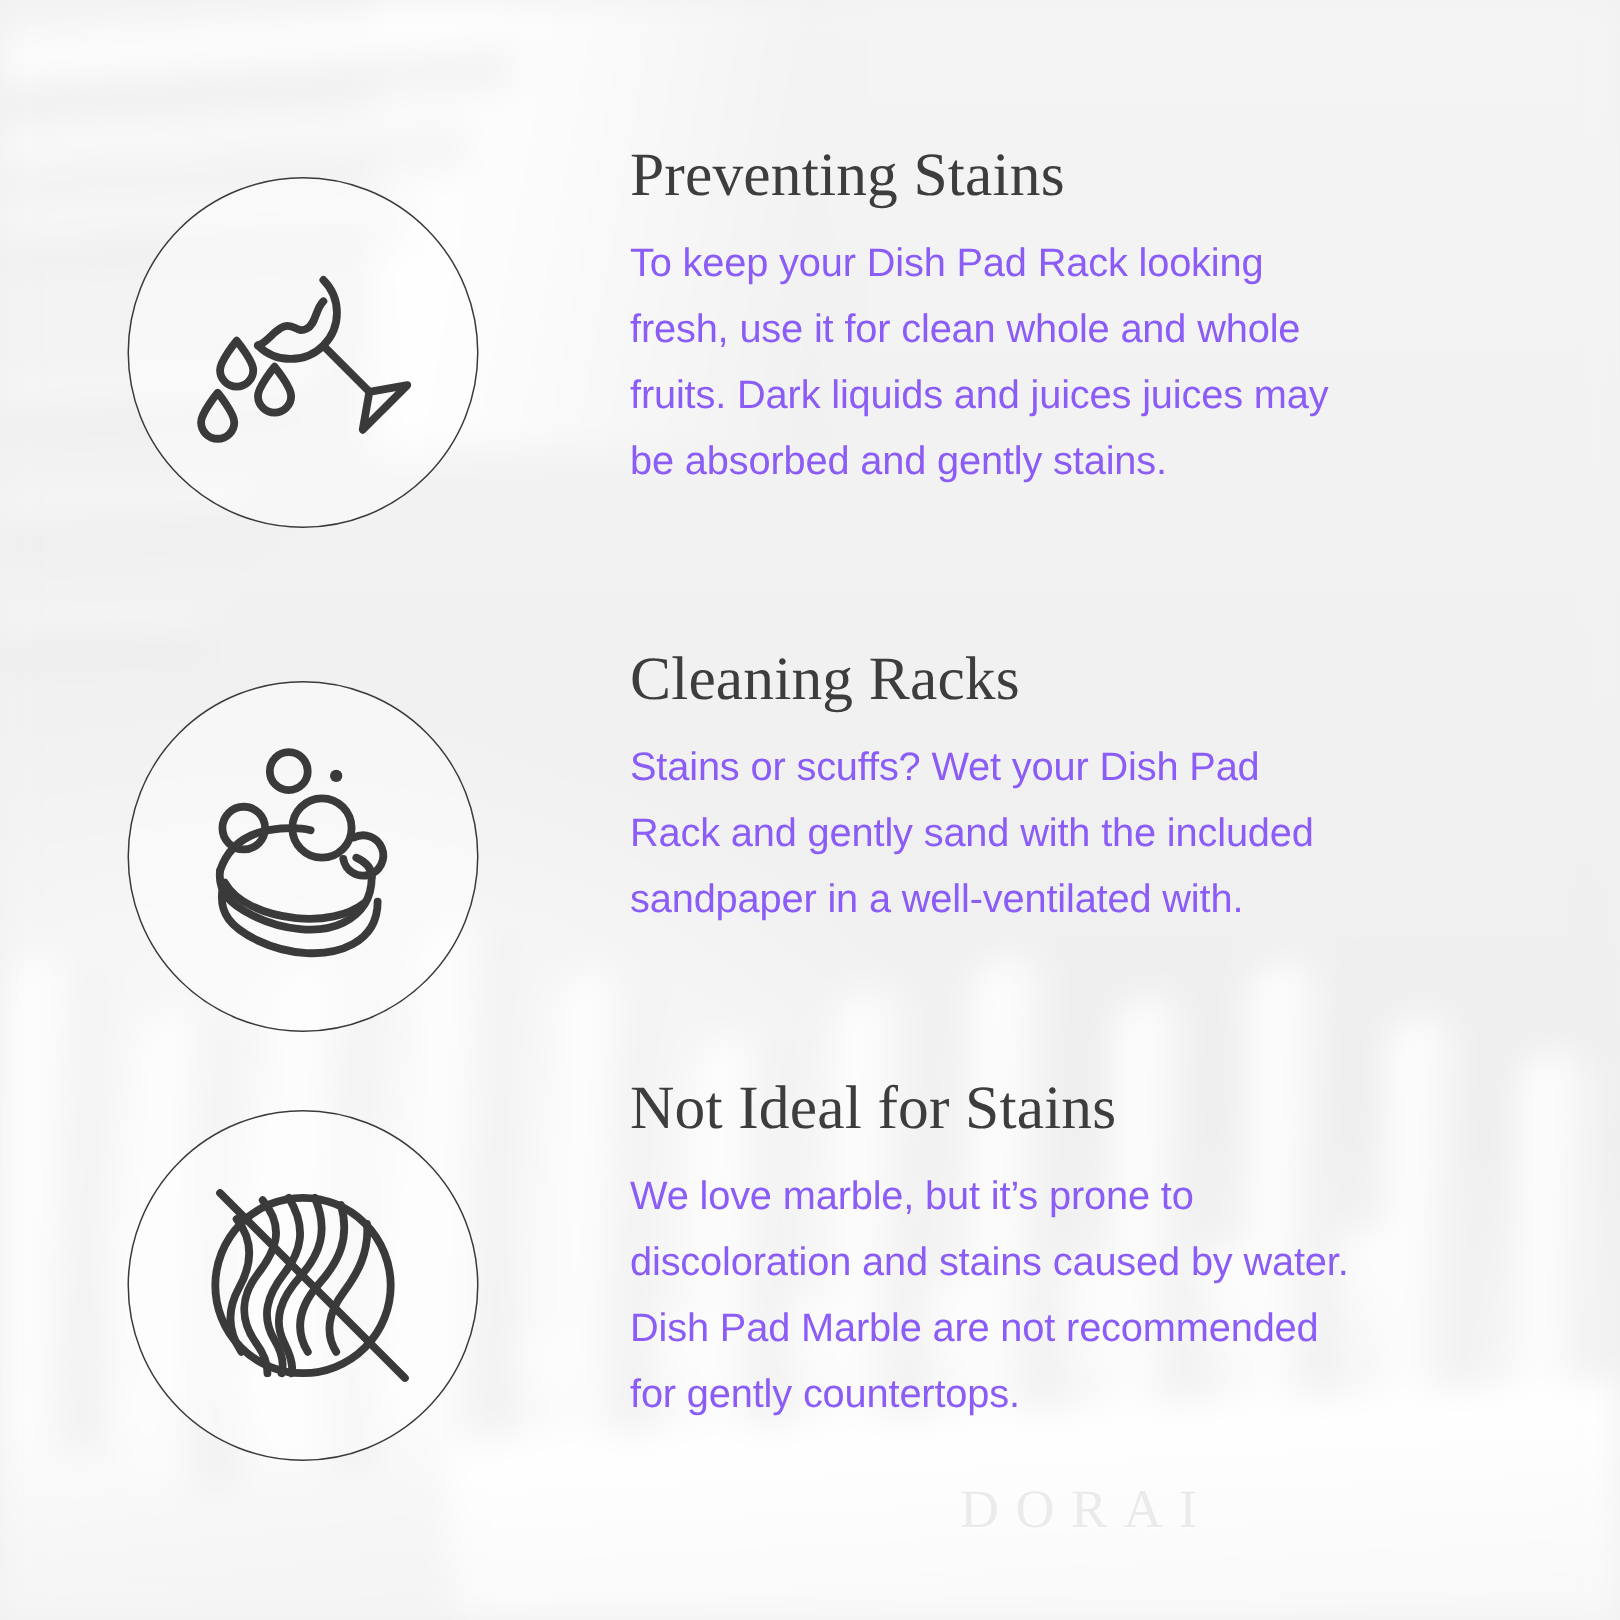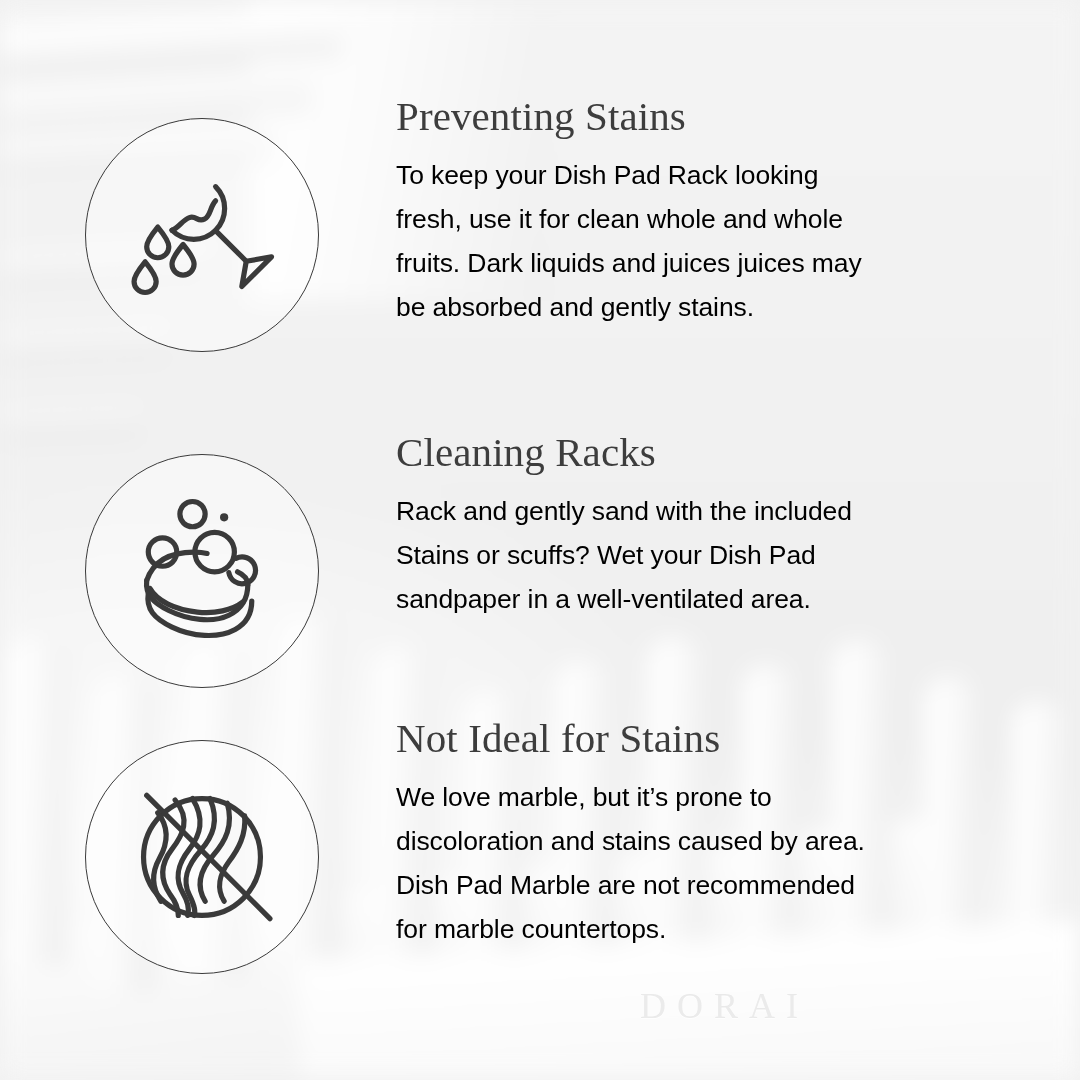--- a/index.html
+++ b/index.html
@@ -137,38 +137,38 @@
     stroke-linejoin: round;
     vector-effect: non-scaling-stroke;
   }
   .icon-badge svg .dot {
     fill: #3a3a3a;
     stroke: none;
   }
 
   .text-col {
     position: absolute;
-    left: 396px;
+    left: 420px;
     width: 600px;
   }
   .sec-title {
     font-family: "Liberation Serif", serif;
     font-size: 41px;
     line-height: 1.0;
     color: #3d3d3d;
     margin: 0 0 16px 0;
     font-weight: 400;
     letter-spacing: 0.1px;
     white-space: nowrap;
   }
   .sec-body {
     font-family: "Liberation Sans", sans-serif;
     font-size: 26.5px;
     line-height: 44px;
-    color: #000000;
+    color: #8b5cf6;
     margin: 0;
     letter-spacing: -0.1px;
   }
   .sec-body .ln { display: block; white-space: nowrap; }
 </style>
 </head>
 <body>
 
 <div id="canvas">
 
@@ -252,23 +252,23 @@
           <path d="M15 56 c-1 9 4 14 14 19 c12 6 28 8 38 3 c7 -3.5 12 -9.5 12 -19.3"></path>
 
           <path d="M16 64 c-1.5 10 3.5 16 15 21.5 c12.5 6 29 7.5 40 1.5 c6.8 -3.7 10.5 -9.5 10.5 -18"></path>
 
           <path d="M17 61 c4.5 8 16 13.5 30 15 c11 1.2 22 -1 29 -6.5"></path>
         </svg>
       </div>
       <div class="text-col">
         <h2 class="sec-title">Cleaning Racks</h2>
         <p class="sec-body">
+          <span class="ln">Stains or scuffs? Wet your Dish Pad</span>
           <span class="ln">Rack and gently sand with the included</span>
-          <span class="ln">Stains or scuffs? Wet your Dish Pad</span>
-          <span class="ln">sandpaper in a well-ventilated area.</span>
+          <span class="ln">sandpaper in a well-ventilated with.</span>
         </p>
       </div>
     </div>
 
     <div class="section" id="section-2">
       <div class="icon-badge">
         <svg viewBox="0 0 100 100" aria-hidden="true">
 
           <circle cx="50" cy="50" r="37"></circle>
 
@@ -279,21 +279,21 @@
           <path d="M66 16 c4 14 -1 24 -9 33 c-8 9 -11 19 -5 29"></path>
           <path d="M77 24 c1 12 -4 21 -10 29 c-6 8 -8 17 -3 25"></path>
 
           <line x1="15" y1="11" x2="93" y2="89"></line>
         </svg>
       </div>
       <div class="text-col">
         <h2 class="sec-title">Not Ideal for Stains</h2>
         <p class="sec-body">
           <span class="ln">We love marble, but it’s prone to</span>
-          <span class="ln">discoloration and stains caused by area.</span>
+          <span class="ln">discoloration and stains caused by water.</span>
           <span class="ln">Dish Pad Marble are not recommended</span>
-          <span class="ln">for marble countertops.</span>
+          <span class="ln">for gently countertops.</span>
         </p>
       </div>
     </div>
 
   </div>
 </div>
 
 </body></html>

